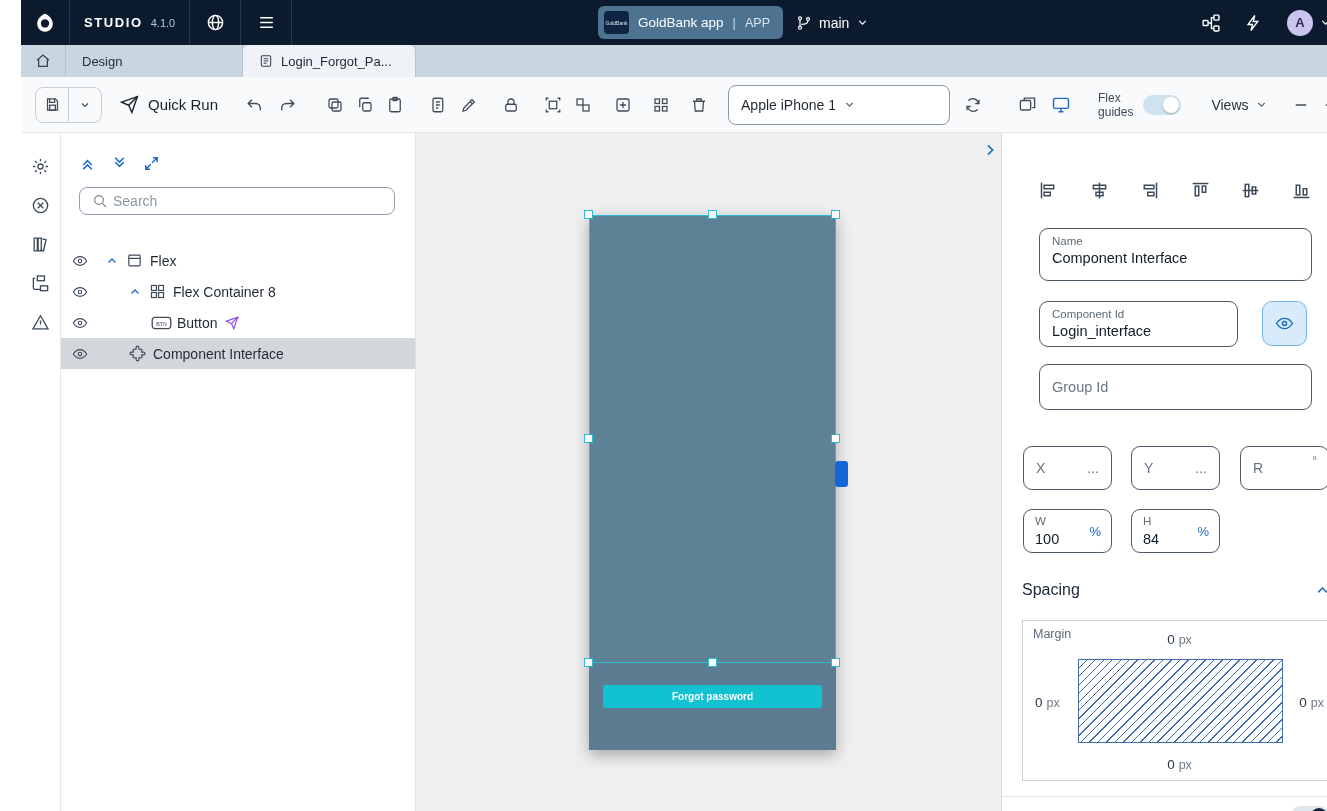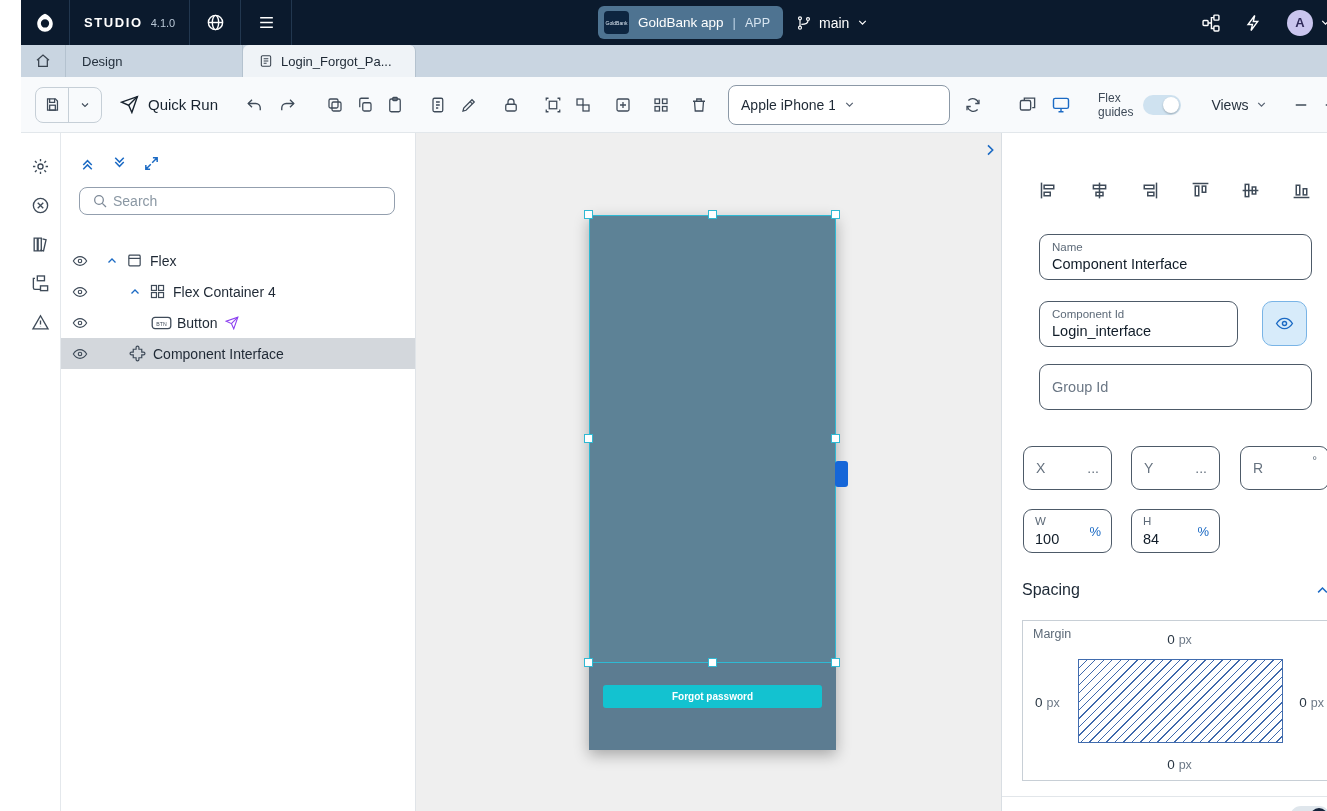--- a/index.html
+++ b/index.html
@@ -536,21 +536,21 @@
             </svg>
         </button>
         <span class="ticon">
           <svg width="17" height="17" viewBox="0 0 24 24" fill="none" stroke="currentColor" stroke-width="1.7">
               <rect x="3.5" y="3.5" width="7" height="7"></rect>
               <rect x="13.5" y="3.5" width="7" height="7"></rect>
               <rect x="3.5" y="13.5" width="7" height="7"></rect>
               <rect x="13.5" y="13.5" width="7" height="7"></rect>
             </svg>
         </span>
-        <span class="tlabel">Flex Container 4</span>
+        <span class="tlabel">Flex Container 8</span>
       </div>
 
       <div class="trow">
         <span class="eyecell">
             <button>
           <svg width="16" height="16" viewBox="0 0 24 24" fill="none" stroke="currentColor" stroke-width="1.7">
                 <path d="M2 12s4-6.5 10-6.5S22 12 22 12s-4 6.5-10 6.5S2 12 2 12z"></path>
                 <circle cx="12" cy="12" r="2.6"></circle>
               </svg>
         </button>
@@ -658,21 +658,21 @@
       </button>
       <button>
         <svg width="21" height="21" viewBox="0 0 24 24" fill="none" stroke="currentColor" stroke-width="1.7">
             <path d="M3 20h18"></path>
             <rect x="6" y="6" width="4" height="11"></rect>
             <rect x="14" y="10" width="4" height="7"></rect>
           </svg>
       </button>
     </div>
 
-    <div class="field" style="left:37px;top:101px;width:273px;height:46px">
+    <div class="field" style="left:37px;top:95px;width:273px;height:53px">
       <span class="flabel">Name</span>
       <input value="Component Interface" style="">
     </div>
 
     <div class="field" style="left:37px;top:168px;width:199px;height:46px">
       <span class="flabel">Component Id</span>
       <input value="Login_interface" style="">
     </div>
     <button class="eye-btn">
       <svg width="19" height="19" viewBox="0 0 24 24" fill="none" stroke="currentColor" stroke-width="1.8">

